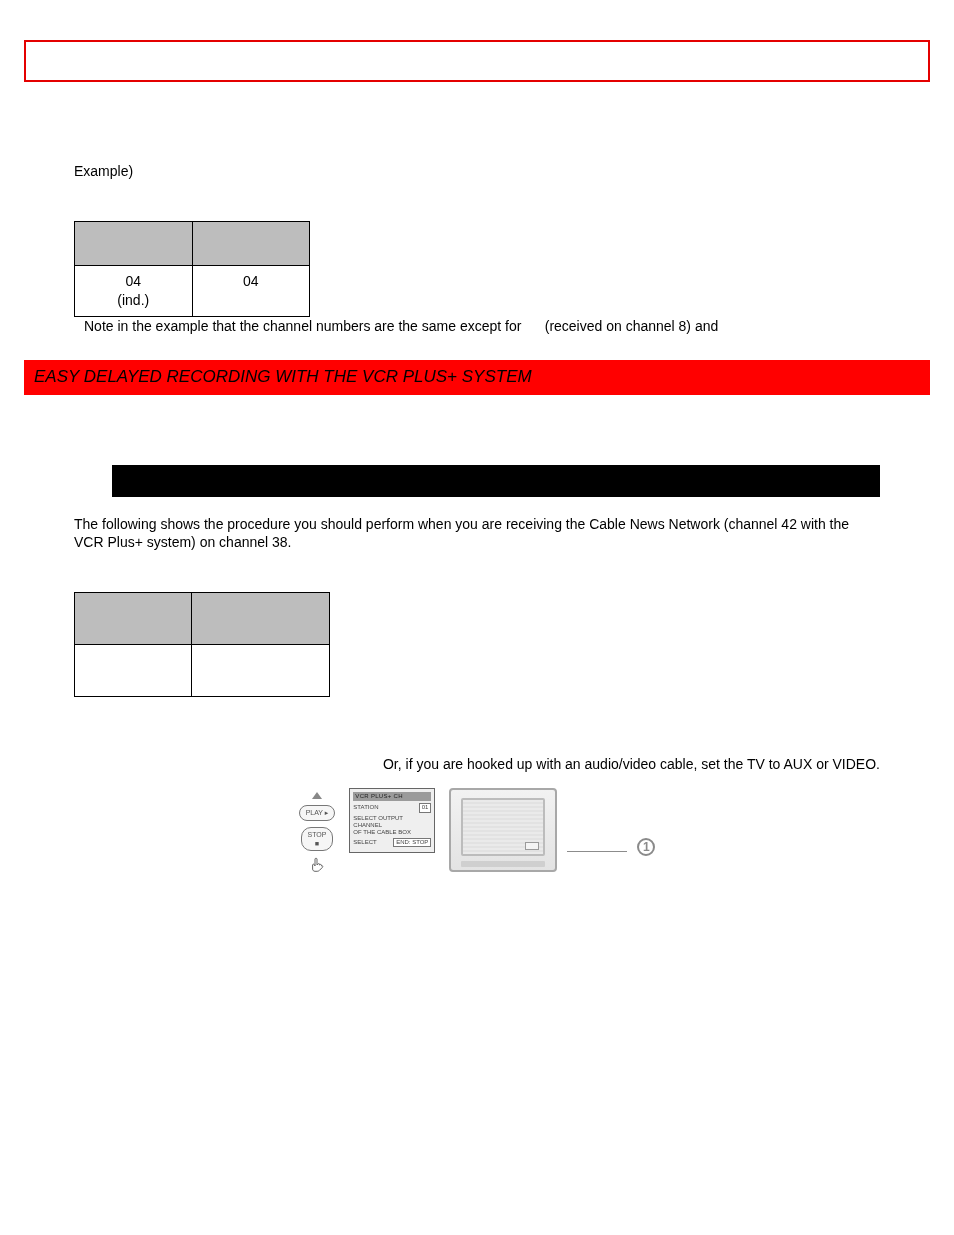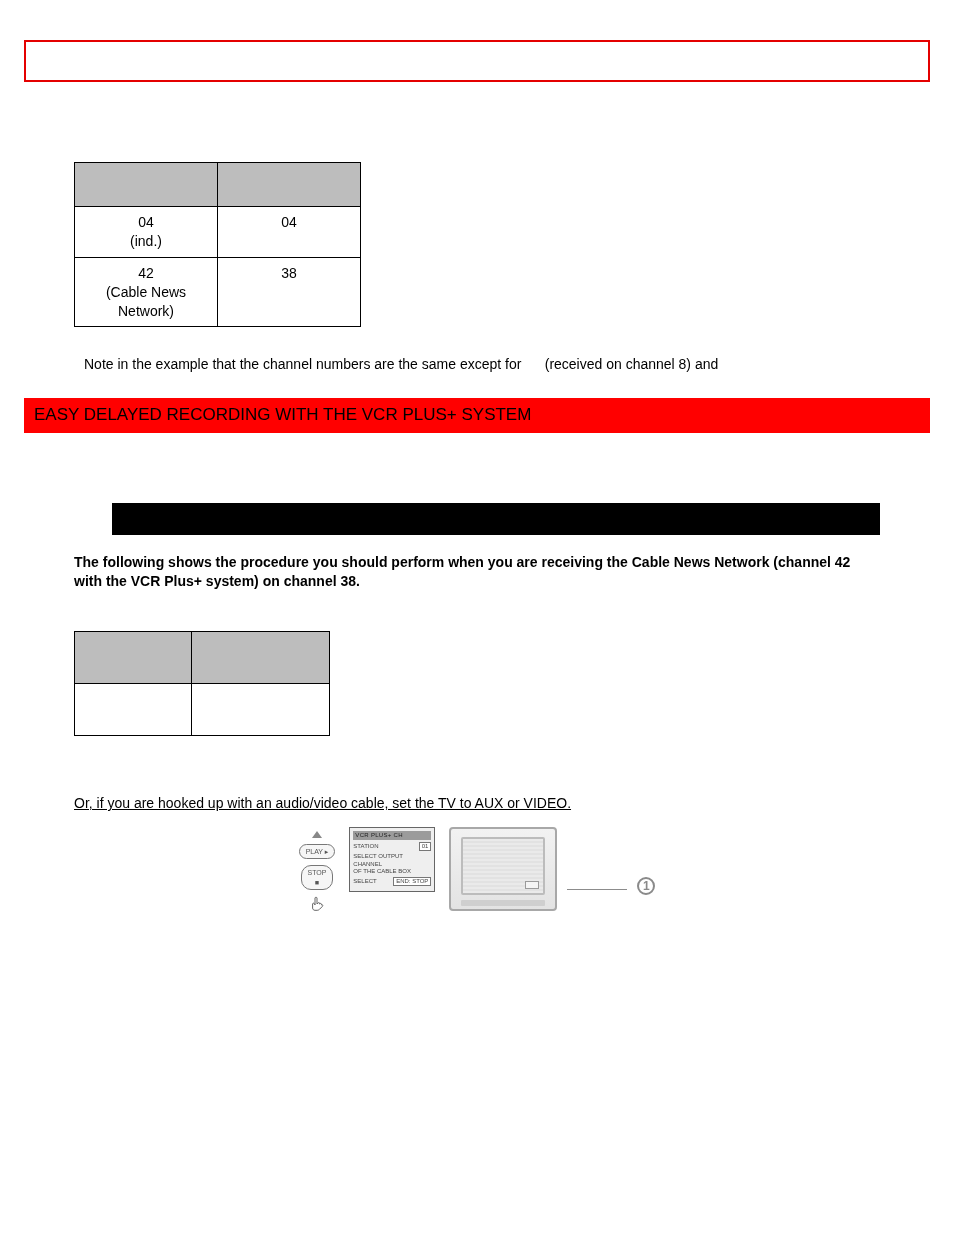--- a/index.html
+++ b/index.html
@@ -15,22 +15,21 @@
   }
   .top-rule {
     border: 2px solid #e40000;
     height: 42px;
     margin: 0 0 80px 0;
   }
   .content { padding: 0 50px; }
   .example-label { margin-bottom: 40px; }
   table.channel {
     border-collapse: collapse;
-    width: 287px;
-    margin-bottom: 28px;
+    width: 236px;
   }
   table.channel th, table.channel td {
     border: 1px solid #000;
     text-align: center;
     vertical-align: top;
     padding: 6px 8px;
     font-weight: normal;
   }
   table.channel th {
     background: #bdbdbd;
@@ -41,42 +40,42 @@
   .note-block {
     padding: 0 10px;
     margin-bottom: 24px;
   }
   .red-bar {
     background: #ff0000;
     color: #000;
     font-size: 17px;
     padding: 6px 10px;
     margin: 0 -50px 70px -50px;
+    font-style: italic;
   }
   .black-bar {
     background: #000;
     height: 32px;
     margin: 0 0 18px 38px;
   }
-  .proc-text { margin-bottom: 40px; font-weight: bold; }
+  .proc-text { margin-bottom: 40px; }
   table.small {
     border-collapse: collapse;
     width: 256px;
     margin-bottom: 58px;
   }
   table.small th, table.small td {
     border: 1px solid #000;
     height: 52px;
   }
   table.small th { background: #bdbdbd; }
   table.small td { background: #fff; }
   .aux-note {
-    text-align: left;
+    text-align: right;
     margin-bottom: 14px;
-    text-decoration: underline;
   }
   .figure-row {
     display: flex;
     justify-content: center;
     align-items: flex-start;
     gap: 14px;
     margin-top: 6px;
   }
   .remote-col {
     display: flex;
@@ -189,48 +188,39 @@
     margin-top: 34px;
   }
 </style>
 </head>
 <body>
 
 <div class="top-rule"></div>
 
 <div class="content">
 
+  <div class="example-label">Example)</div>
 
   <table class="channel">
     <thead>
       <tr>
         <th></th>
         <th></th>
       </tr>
     </thead>
     <tbody>
       <tr>
         <td class="col-a">
           <span>04</span><br>
           <span>(ind.)</span>
         </td>
         <td class="col-b">
           <span>04</span>
         </td>
       </tr>
-      <tr>
-        <td class="col-a">
-          <span>42</span><br>
-          <span>(Cable News</span><br>
-          <span>Network)</span>
-        </td>
-        <td class="col-b">
-          <span>38</span>
-        </td>
-      </tr>
     </tbody>
   </table>
 
   <div class="note-block">
     <span>Note in the example that the channel numbers are the same except for</span>
     &nbsp;&nbsp;&nbsp;&nbsp;
     <span>(received on channel 8) and</span><br>
   </div>
 
   <div class="red-bar">EASY DELAYED RECORDING WITH THE VCR PLUS+ SYSTEM</div>

